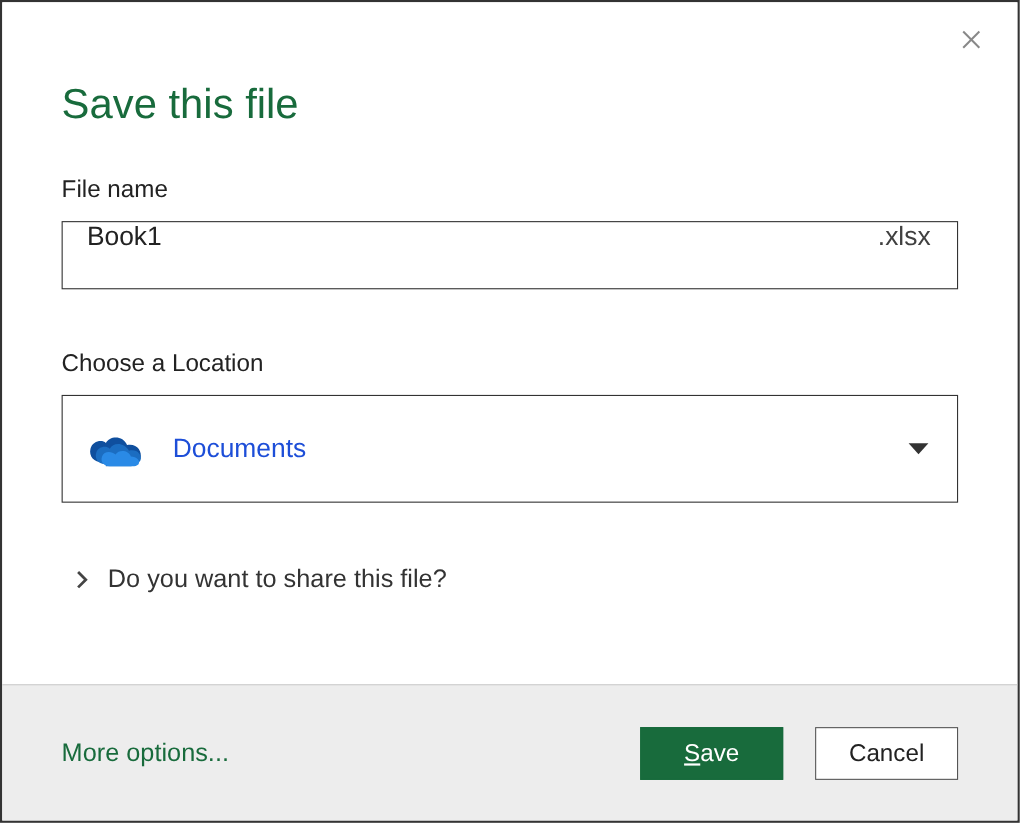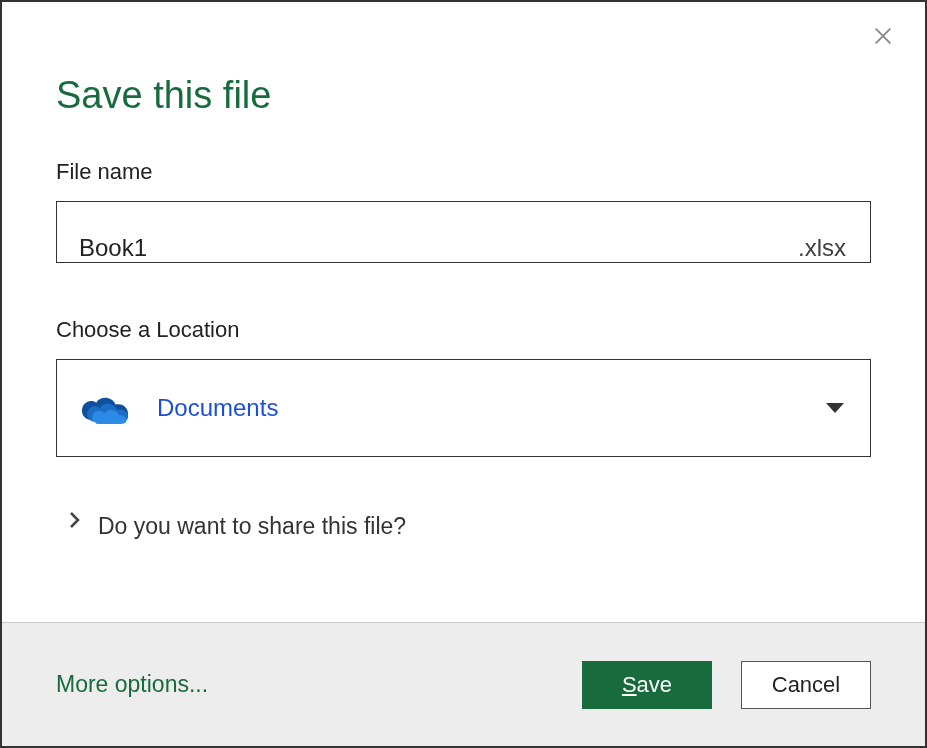--- a/index.html
+++ b/index.html
@@ -52,21 +52,21 @@
     .field-label {
       font-size: 22px;
       color: #222;
       margin-bottom: 16px;
       font-weight: 400;
       margin-top: 29px;
     }
     .filename-row {
       border: 1px solid #333;
       display: flex;
-      align-items: flex-end;
+      align-items: flex-start;
       height: 62px;
       margin-bottom: 54px;
       padding: 0 24px 0 22px;
     }
     .filename-input {
       flex: 1;
       border: none;
       outline: none;
       font-size: 24px;
       color: #222;
@@ -111,20 +111,21 @@
     .dropdown-arrow {
       width: 0;
       height: 0;
       border-left: 9px solid transparent;
       border-right: 9px solid transparent;
       border-top: 10px solid #333;
       margin-left: 12px;
     }
     .share-row {
       display: flex;
+      align-items: center;
       cursor: pointer;
       padding: 8px 0;
       margin-left: 12px;
       margin-top: 48px;
     }
     .chevron-right {
       width: 14px;
       height: 14px;
       margin-right: 16px;
       display: flex;

